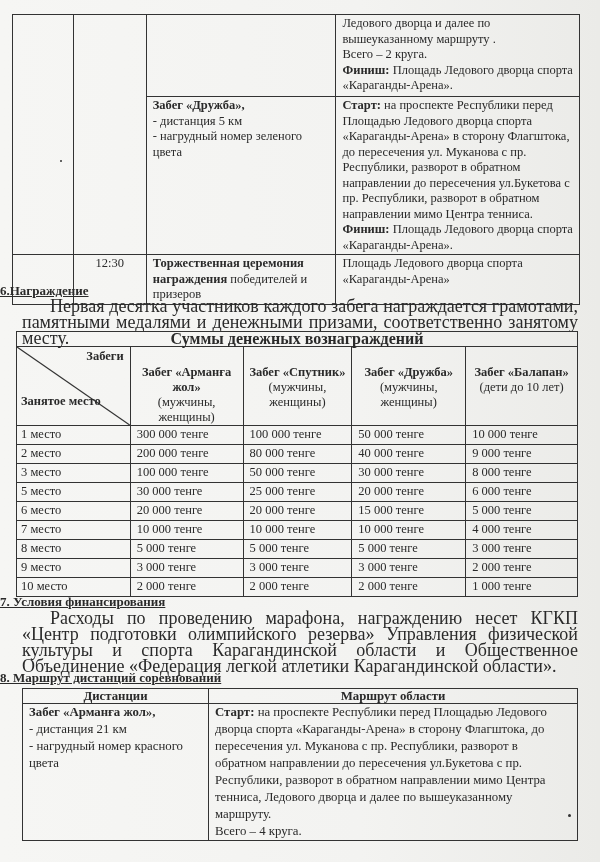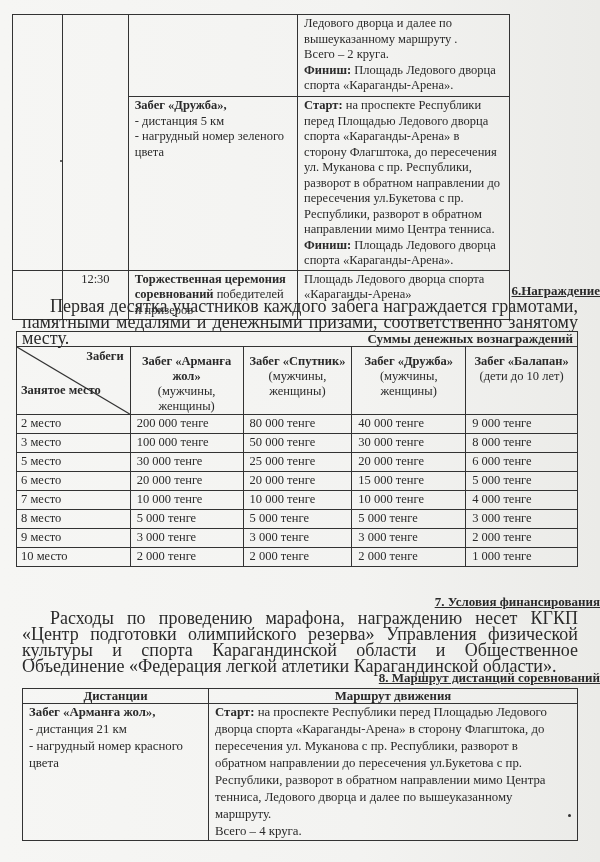--- a/index.html
+++ b/index.html
@@ -4,35 +4,35 @@
 <style>
   * { box-sizing: border-box; margin: 0; padding: 0; }
   html, body { width: 600px; height: 862px; background: #f4f4f2; overflow: hidden; }
   body { position: relative; font-family: "Liberation Serif", serif; color: #2a2a2a; font-size: 12.5px; }
   .page { position: absolute; inset: 0; background: linear-gradient(90deg,#f6f6f4 0%,#f3f3f1 60%,#ebebe8 100%); }
   b, .b { font-weight: bold; }
   table { border-collapse: collapse; position: absolute; }
   td, th { border: 1px solid #333; vertical-align: top; font-weight: normal; }
 
   
-  #sched { left: 12px; top: 14px; width: 498px; }
+  #sched { left: 12px; top: 14px; width: 568px; }
   #sched td { padding: 1px 6px; line-height: 15.5px; font-size: 12.5px; }
   #sched .c1 { width: 61px; }
   #sched .c2 { width: 73px; text-align: center; }
   #sched .c3 { width: 190px; }
   #sched .c4 { width: 244px; }
 
-  .sec-title { position: absolute; left: 0; width: 600px; text-align: right; font-weight: bold; text-decoration: underline; font-size: 13px; }
+  .sec-title { position: absolute; left: 0; width: 600px; text-align: left; font-weight: bold; text-decoration: underline; font-size: 13px; }
   .para { position: absolute; left: 22px; width: 556px; font-size: 18px; line-height: 16px; text-align: justify; }
 
   
   #prize { left: 16px; top: 331px; width: 562px; font-size: 12.5px; }
   #prize td { padding: 0 4px; line-height: 16px; height: 19px; }
-  #prize .cap { text-align: right; font-weight: bold; font-size: 13px; height: 15px; line-height: 14px; }
-  #prize .hdr td { text-align: center; line-height: 15px; height: 65px; padding-top: 7px; margin-top: 16px; }
+  #prize .cap { text-align: center; font-weight: bold; font-size: 16px; height: 15px; line-height: 14px; }
+  #prize .hdr td { text-align: center; line-height: 15px; height: 65px; padding-top: 18px; margin-top: 16px; }
   #prize .corner { position: relative; width: 114px; background: linear-gradient(to top right, transparent 49.2%, #333 49.5%, #333 50.5%, transparent 50.8%); background: none; }
   #prize .corner svg { position: absolute; left: 0; top: 0; width: 100%; height: 100%; }
   #prize .corner .top { position: absolute; right: 6px; top: 2px; font-weight: bold; }
   #prize .corner .bot { position: absolute; left: 4px; bottom: 16px; font-weight: bold; }
   #prize .val { padding-left: 6px; }
 
   
   #route { left: 22px; top: 688px; width: 556px; }
   #route td, #route th { padding: 0 6px; line-height: 17px; font-size: 12.8px; }
   #route th { font-weight: bold; text-align: center; height: 15px; line-height: 14px; }
@@ -65,21 +65,21 @@
         <div>- нагрудный номер зеленого цвета</div>
       </td>
       <td class="c4">
         <div><b>Старт:</b> <span>на проспекте Республики перед Площадью Ледового дворца спорта «Караганды-Арена» в сторону Флагштока, до пересечения ул. Муканова с пр. Республики, разворот в обратном направлении до пересечения ул.Букетова с пр. Республики, разворот в обратном направлении мимо Центра тенниса.</span></div>
         <div><b>Финиш:</b> <span>Площадь Ледового дворца спорта «Караганды-Арена».</span></div>
       </td>
     </tr>
     <tr>
       <td class="c1"></td>
       <td class="c2">12:30</td>
-      <td class="c3"><b>Торжественная церемония соревнований</b> <span>победителей и призеров</span></td>
+      <td class="c3"><b>Торжественная церемония награждения</b> <span>победителей и призеров</span></td>
       <td class="c4">Площадь Ледового дворца спорта «Караганды-Арена»</td>
     </tr>
   </tbody>
     </table>
 
   <div class="sec-title" style="top:283px">6.Награждение</div>
   <div class="para" style="top:298px; text-indent:28px">Первая десятка участников каждого забега награждается грамотами, памятными медалями и денежными призами, соответственно занятому месту.</div>
 
   <table id="prize">
     <tbody>
@@ -94,20 +94,27 @@
         <span class="top">Забеги</span>
         <span class="bot">Занятое место</span>
       </td>
       <td style="width:113px"><b>Забег «Арманға жол»</b><br><span>(мужчины, женщины)</span></td>
       <td style="width:109px"><b>Забег «Спутник»</b><br><span>(мужчины, женщины)</span></td>
       <td style="width:114px"><b>Забег «Дружба»</b><br><span>(мужчины, женщины)</span></td>
       <td style="width:112px"><b>Забег «Балапан»</b><br><span>(дети до 10 лет)</span></td>
     </tr>
     </tbody>
       <tbody id="prize-body">
+        <tr>
+          <td>1 место</td>
+          <td class="val">300 000 тенге</td>
+          <td class="val">100 000 тенге</td>
+          <td class="val">50 000 тенге</td>
+          <td class="val">10 000 тенге</td>
+        </tr>
         <tr>
           <td>2 место</td>
           <td class="val">200 000 тенге</td>
           <td class="val">80 000 тенге</td>
           <td class="val">40 000 тенге</td>
           <td class="val">9 000 тенге</td>
         </tr>
         <tr>
           <td>3 место</td>
           <td class="val">100 000 тенге</td>
@@ -161,21 +168,21 @@
   </table>
 
   <div class="sec-title" style="top:594px">7. Условия финансирования</div>
   <div class="para" style="top:610px; text-indent:28px">Расходы по проведению марафона, награждению несет КГКП «Центр подготовки олимпийского резерва» Управления физической культуры и спорта Карагандинской области и Общественное Объединение «Федерация легкой атлетики Карагандинской области».</div>
 
   <div class="sec-title" style="top:670px">8. Маршрут дистанций соревнований</div>
   <table id="route">
     <tbody>
         <tr>
       <th class="rc1">Дистанции</th>
-      <th>Маршрут движения</th>
+      <th>Маршрут области</th>
     </tr>
     <tr style="height:122px">
       <td class="rc1">
         <div class="b">Забег «Арманға жол»,</div>
         <div>- дистанция 21 км</div>
         <div>- нагрудный номер красного цвета</div>
       </td>
       <td>
         <div><b>Старт:</b> <span>на проспекте Республики перед Площадью Ледового дворца спорта «Караганды-Арена» в сторону Флагштока, до пересечения ул. Муканова с пр. Республики, разворот в обратном направлении до пересечения ул.Букетова с пр. Республики, разворот в обратном направлении мимо Центра тенниса, Ледового дворца и далее по вышеуказанному маршруту.</span></div>
         <div>Всего – 4 круга.</div>

